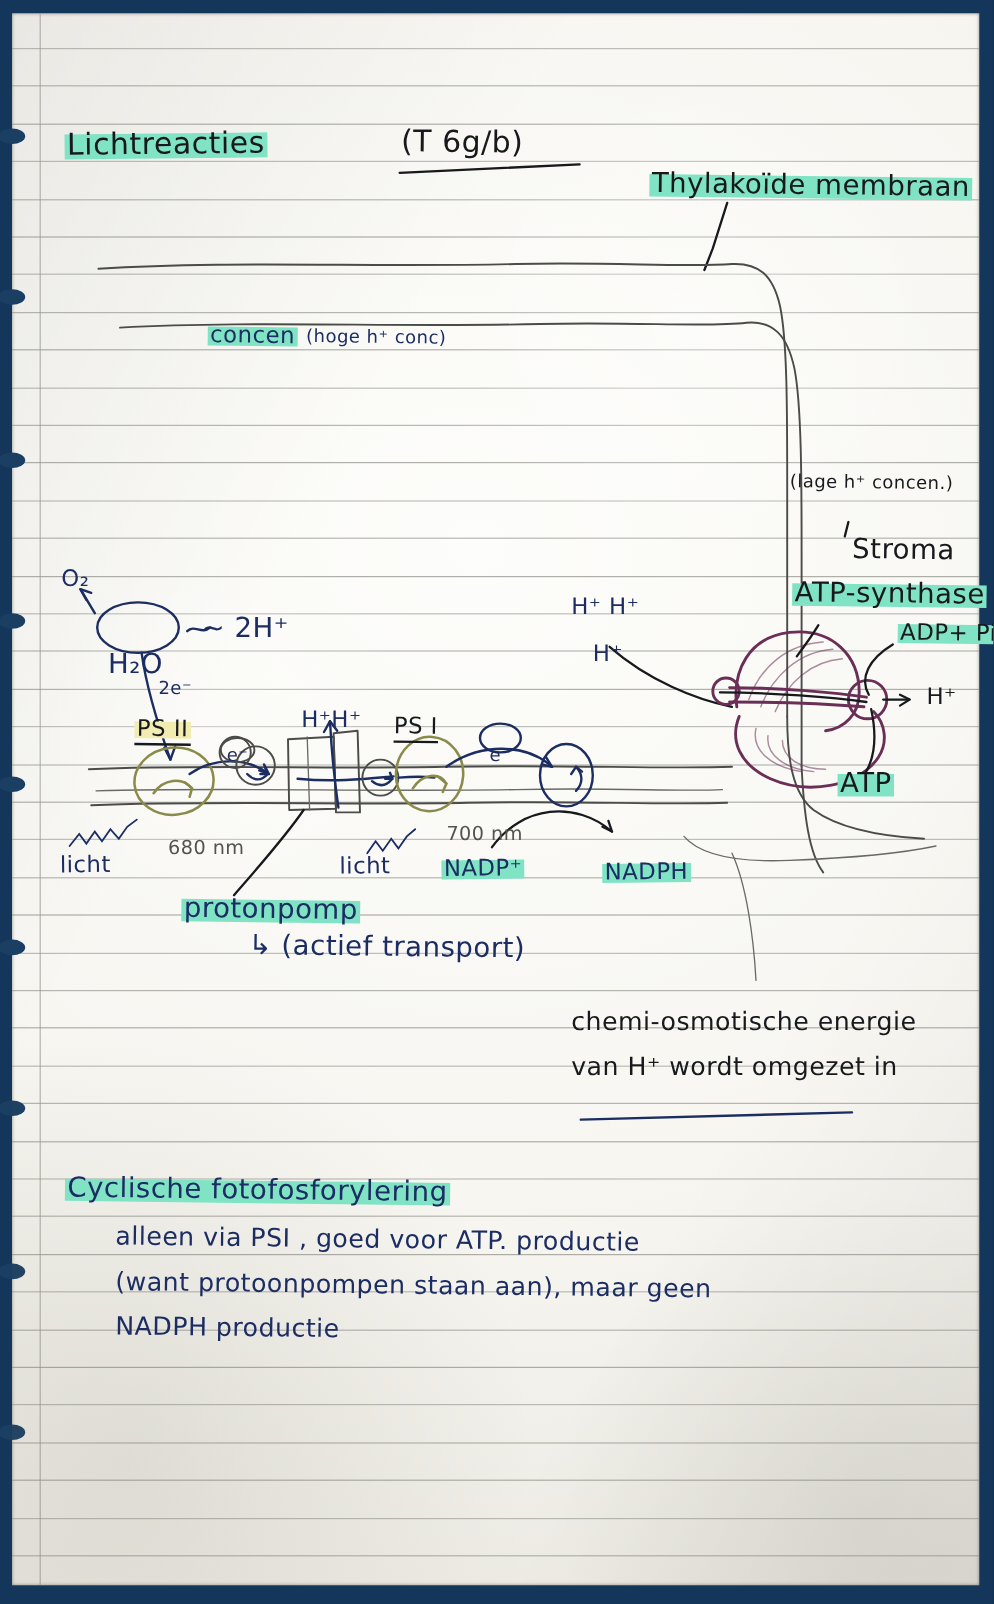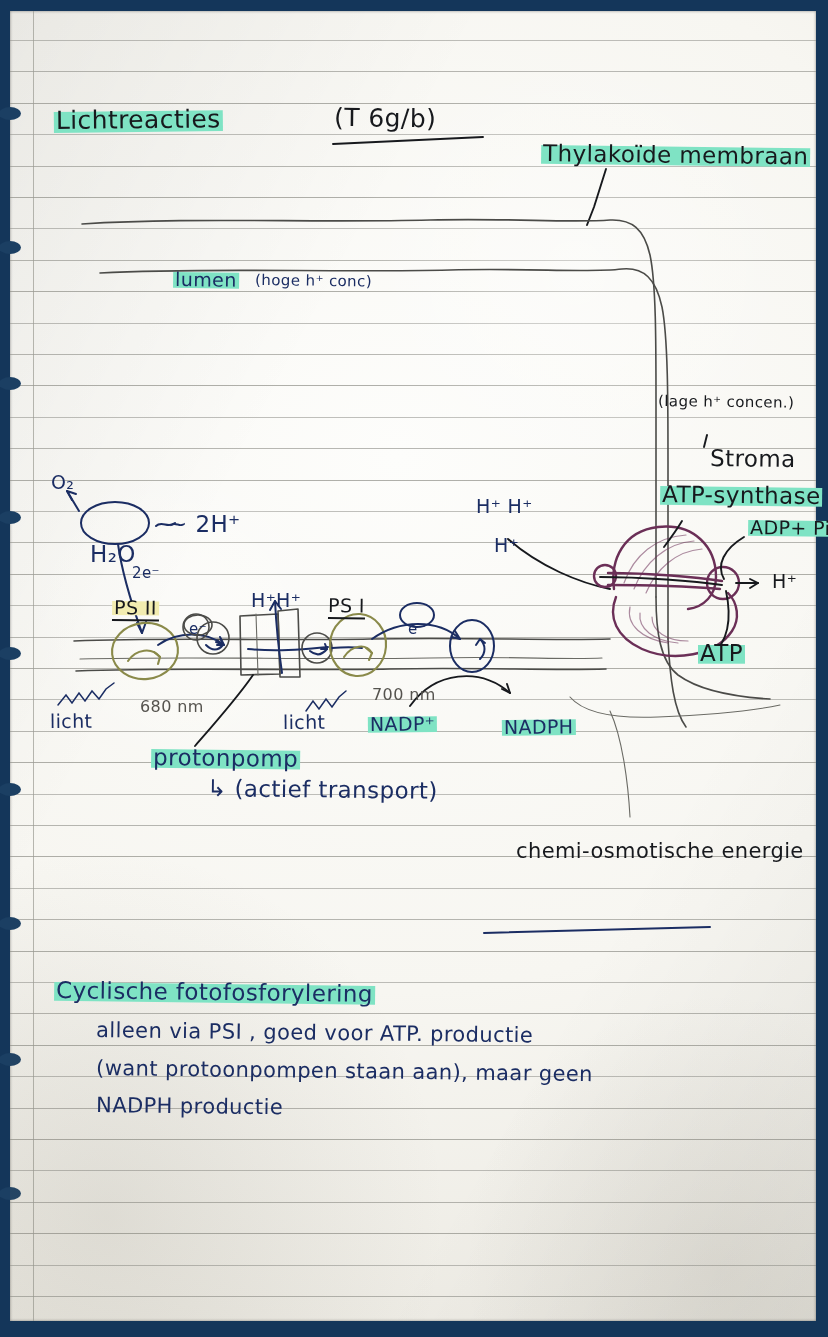--- a/index.html
+++ b/index.html
@@ -282,21 +282,21 @@
     <div class="ink blackink t-title j2" style="left:44px;top:95px;">
       <span class="hl">Lichtreacties</span>
     </div>
     <div class="ink blackink t-title j3" style="left:324px;top:92px;">(T 6g/b)</div>
 
     <div class="ink blackink t-head j3" style="left:531px;top:129px;">
       <span class="hl">Thylakoïde membraan</span>
     </div>
 
     <div class="ink t-lbl j3" style="left:163px;top:257px;">
-      <span class="hl">lumen</span>
+      <span class="hl">concen</span>
     </div>
     <div class="ink t-sm j3" style="left:245px;top:260px;">(hoge h⁺ conc)</div>
 
     <div class="ink blackink t-sm j3" style="left:648px;top:381px;">(lage h⁺ concen.)</div>
     <div class="ink blackink t-head j3" style="left:700px;top:434px;">Stroma</div>
     <div class="ink blackink t-head j3" style="left:650px;top:470px;">
       <span class="hl">ATP-synthase</span>
     </div>
     <div class="ink blackink t-lbl j3" style="left:738px;top:505px;">
       <span class="hl">ADP+ Pi</span>
@@ -335,21 +335,22 @@
     </div>
     <div class="ink t-lbl j2" style="left:492px;top:705px;">
       <span class="hl">NADPH</span>
     </div>
 
     <div class="ink t-head j3" style="left:141px;top:733px;">
       <span class="hl">protonpomp</span>
     </div>
     <div class="ink t-head j3" style="left:197px;top:764px;">↳ (actief transport)</div>
 
-    <div class="ink blackink t-body" style="left:466px;top:828px;margin-left:40px;">chemi-osmotische  energie</div>
+    <div class="ink blackink t-body" style="left:466px;top:828px;">chemi-osmotische  energie</div>
+    <div class="ink blackink t-body" style="left:466px;top:866px;">van H⁺ wordt omgezet in</div>
 
     <div class="ink t-head j3" style="left:44px;top:966px;">
       <span class="hl">Cyclische fotofosforylering</span>
     </div>
     <div class="ink t-body j3" style="left:86px;top:1007px;">alleen via PSI ,  goed voor  ATP. productie</div>
     <div class="ink t-body j3" style="left:86px;top:1045px;">
       <span>(want  protoonpompen staan aan),  maar geen</span>
     </div>
     <div class="ink t-body j3" style="left:86px;top:1082px;">NADPH   productie</div>
 

